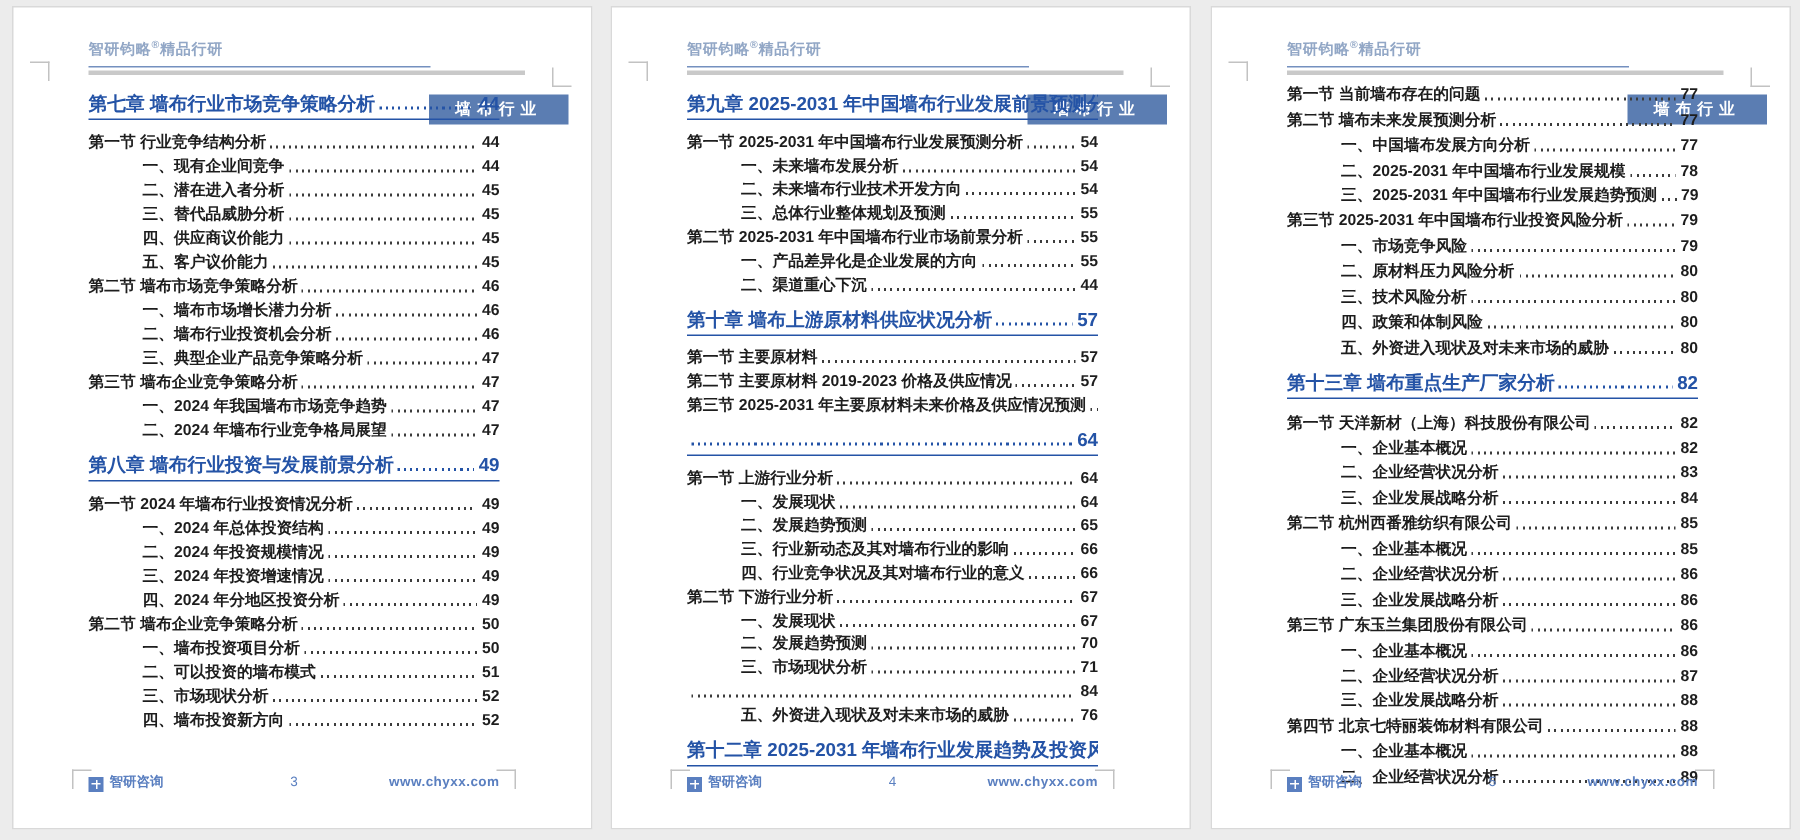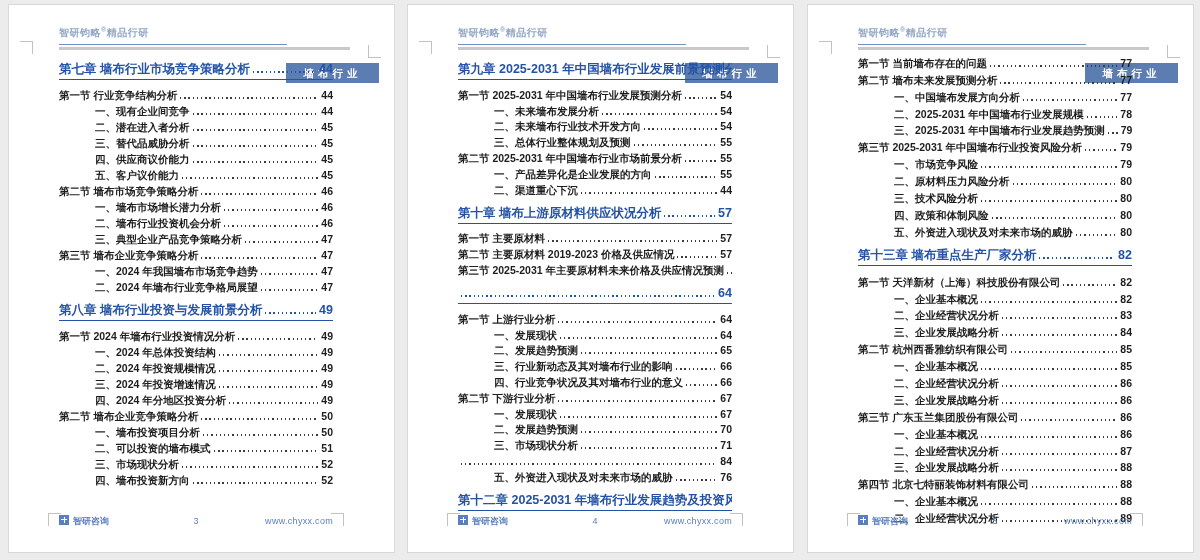--- a/index.html
+++ b/index.html
@@ -70,30 +70,30 @@
     margin-bottom:4px;
     background:repeating-linear-gradient(to right,var(--blue,#2453a6) 0 1.4px,transparent 1.4px 4.2px);
   }
 
   
   .pf{
     position:absolute;left:50px;right:61px;bottom:24px;height:14px;
     display:flex;align-items:center;
     color:var(--footcol,#5a7fc0);font-size:9px;font-weight:bold;
   }
-  .flogo{display:flex;align-items:flex-start;gap:4px;}
+  .flogo{display:flex;align-items:flex-end;gap:4px;}
   .flogo-icon{
     width:10px;height:10px;display:inline-block;
     background:
       linear-gradient(#ffffff 0 0) 2px 4px/6px 1px no-repeat,
       linear-gradient(#ffffff 0 0) 5px 2px/1px 6px no-repeat,
       var(--footcol,#5a7fc0);
   }
   .fpage{position:absolute;left:0;right:0;text-align:center;font-weight:normal;}
-  .furl{margin-left:auto;font-weight:normal;letter-spacing:.3px;text-align:center;}
+  .furl{margin-left:auto;font-weight:bold;letter-spacing:.3px;text-align:center;}
 </style>
 </head>
 <body style="--bg: #ececec; --blue: #2453a6; --badgebg: #5b7db2; --brandcol: #92a7c6; --rulecol: #7490bf; --footcol: #5a7fc0;">
 
 <div class="page p1">
   <span class="brand"><span>智研钧略</span><sup>®</sup><span>精品行研</span></span>
   <div class="rule-blue"></div>
   <div class="rule-gray"></div>
   <div class="badge">墙布行业</div>
   <i class="cm tl"></i>

